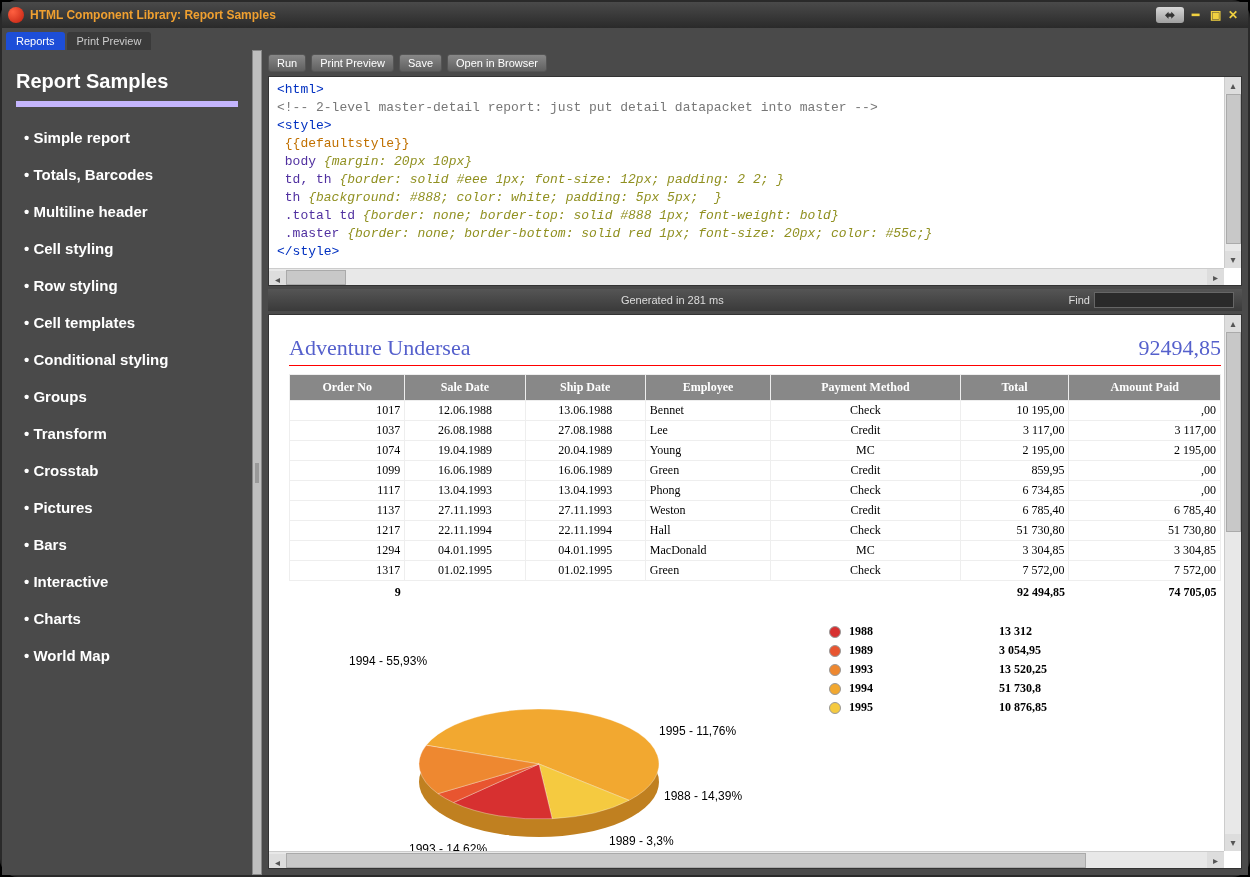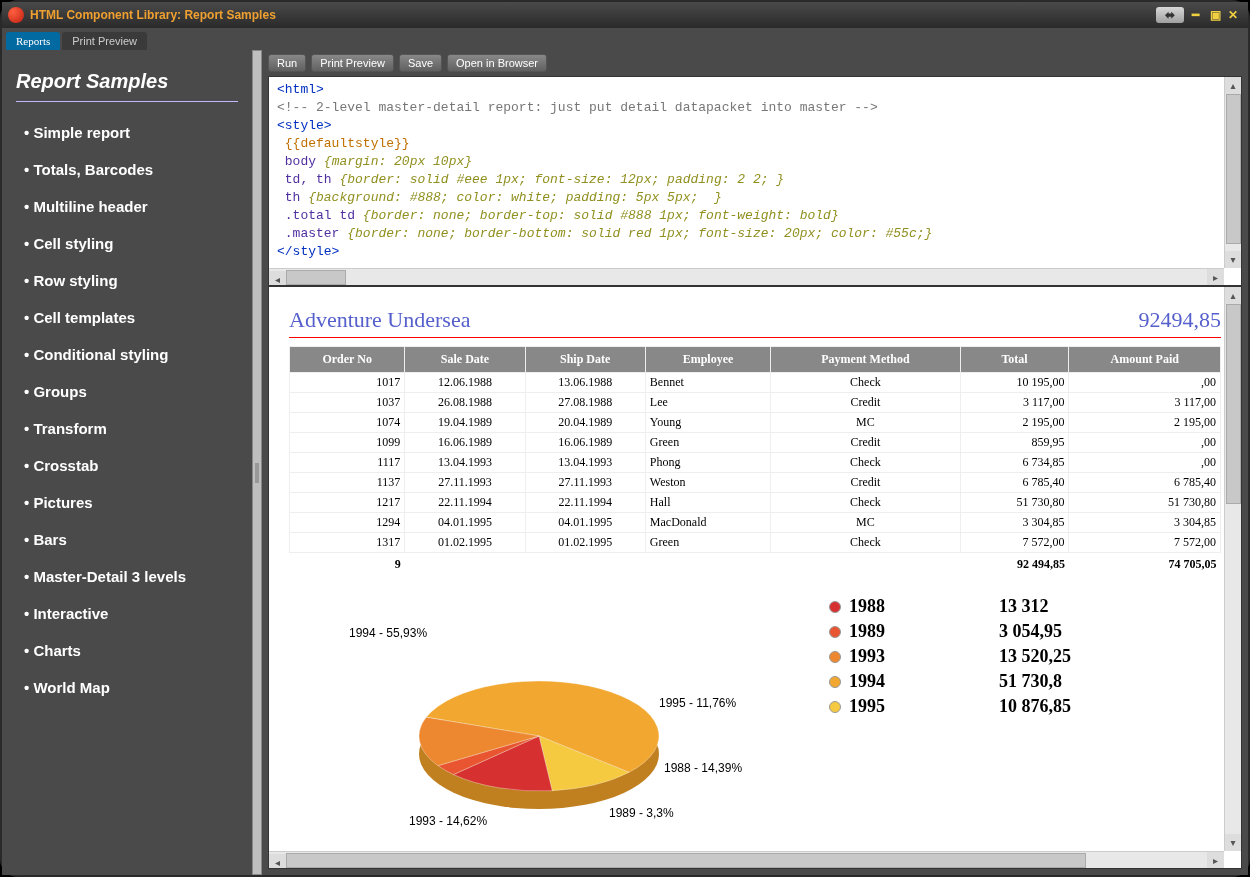--- a/index.html
+++ b/index.html
@@ -8,26 +8,26 @@
 .outer-frame { background: #2a2a2a; width: 1250px; height: 877px; padding: 2px; border-radius: 18px; }
 .title-bar { background: linear-gradient(#4a4a4a, #2a2a2a); height: 26px; display: flex; align-items: center; padding: 0 6px; color: #f0a030; font-size: 12px; font-weight: bold; }
 .title-bar .icon-circle { width: 16px; height: 16px; background: radial-gradient(circle at 30% 30%, #ff6040, #c02010); border-radius: 50%; margin-right: 6px; }
 .title-bar .spacer { flex: 1; }
 .title-bar .win-btns { display: flex; gap: 4px; align-items: center; }
 .title-bar .win-btns div { width: 14px; height: 14px; font-size: 12px; cursor: pointer; }
 .title-bar .expand-btn { width: 28px; height: 16px; background: linear-gradient(#d8d8d8,#a0a0a0); border-radius: 3px; display:flex; align-items:center; justify-content:center; color:#333; margin-right: 8px; }
 
 .tab-strip { background: #4a4a4a; height: 22px; display: flex; align-items: flex-end; padding-left: 4px; }
 .tab-strip .tab { background: #3a3a3a; color: #ccc; font-size: 11px; padding: 3px 10px; border-radius: 3px 3px 0 0; margin-right: 2px; cursor: pointer; }
-.tab-strip .tab.active { background: #0369a1; color: #fff; font-family: Liberation Serif, serif; }
+.tab-strip .tab.active { background: #1d4ed8; color: #fff; }
 
 .main-area { display: flex; height: calc(877px - 26px - 22px - 4px); background: #4a4a4a; }
 
 .sidebar { width: 250px; background: #4a4a4a; padding: 20px 14px; color: #fff; overflow: hidden; }
-.sidebar h2 { font-size: 20px; font-weight: bold; padding-bottom: 8px; border-bottom: 1px solid #c4b5fd; margin-bottom: 12px; font-style: italic; }
+.sidebar h2 { font-size: 20px; font-weight: bold; padding-bottom: 8px; border-bottom: 6px solid #c4b5fd; margin-bottom: 12px; }
 .sidebar ul { list-style: none; }
 .sidebar li { font-size: 15px; font-weight: bold; padding: 10px 8px; cursor: pointer; border-radius: 3px; }
 .sidebar li::before { content: "• "; }
 .sidebar li.active { background: linear-gradient(#f5f070, #e0d830); color: #333; }
 
 .vsplit { width: 10px; background: #bfbfbf; border: 1px solid #888; position: relative; cursor: ew-resize; }
 .vsplit .grip { position: absolute; left: 2px; top: 50%; width: 4px; height: 20px; background: #999; }
 
 .right-pane { flex: 1; display: flex; flex-direction: column; background: #4a4a4a; }
 
@@ -70,21 +70,21 @@
 .data-table th { background:#888; color:#fff; font-size:12px; font-weight:bold; padding:5px; border:1px solid #eee; }
 .data-table td { border:1px solid #eee; font-size:12px; padding:2px 4px; }
 .data-table td.num { text-align:right; }
 .data-table td.ctr { text-align:center; }
 .total-row td { border:none; border-top:1px solid #888; font-weight:bold; padding:4px; }
 
 .chart-area { display:flex; margin-top:20px; position:relative; height:240px; }
 .pie-container { width:460px; position:relative;text-align:center; }
 .pie-label { position:absolute; font-size:12px; font-family:Arial; white-space:nowrap; }
 .legend-area { flex:1; padding-left:80px; }
-.legend-row { display:flex; align-items:center; font-size:18px; font-weight:bold; margin-bottom:4px; }
+.legend-row { display:flex; align-items:center; font-size:12px; font-weight:bold; margin-bottom:4px; }
 .legend-swatch { width:12px; height:12px; border-radius:50%; margin-right:8px; border:1px solid #999;}
 .legend-val { margin-left: 90px; }
 </style>
 </head>
 <body>
 
 <div class="outer-frame">
   <div class="title-bar">
     <div class="icon-circle"></div>
     <span>HTML Component Library: Report Samples</span>
@@ -111,21 +111,20 @@
           <li>Multiline header</li>
           <li>Cell styling</li>
           <li>Row styling</li>
           <li>Cell templates</li>
           <li>Conditional styling</li>
           <li>Groups</li>
           <li>Transform</li>
           <li>Crosstab</li>
           <li>Pictures</li>
           <li>Bars</li>
-          <li>Master-Detail 3 levels</li>
           <li>Interactive</li>
           <li>Charts</li>
           <li>World Map</li>
         </ul>
     </div>
 
     <div class="vsplit">
         <div class="grip"></div>
       </div>
 
@@ -149,20 +148,25 @@
  <span class="sel">.master </span><span class="css">{border: none; border-bottom: solid red 1px; font-size: 20px; color: #55c;}</span>
 <span class="tag">&lt;/style&gt;</span></div>
         <div class="code-vscroll">
             <div class="up">▴</div>
             <div class="thumb"></div>
             <div class="dn">▾</div>
           </div>
         <div class="code-hscroll"><div class="l">◂</div><div class="thumb"></div><div class="r">▸</div></div>
       </div>
 
+      <div class="status-bar">
+        <div class="gen">Generated in 281 ms</div>
+        <span>Find</span>
+        <input value="" style="">
+      </div>
 
       <div class="preview-pane">
         <div class="preview-content">
           <div class="master-row">
             <span>Adventure Undersea</span>
             <span>92494,85</span>
           </div>
           <table class="data-table">
             <thead>
                 <tr id="thead-row">

